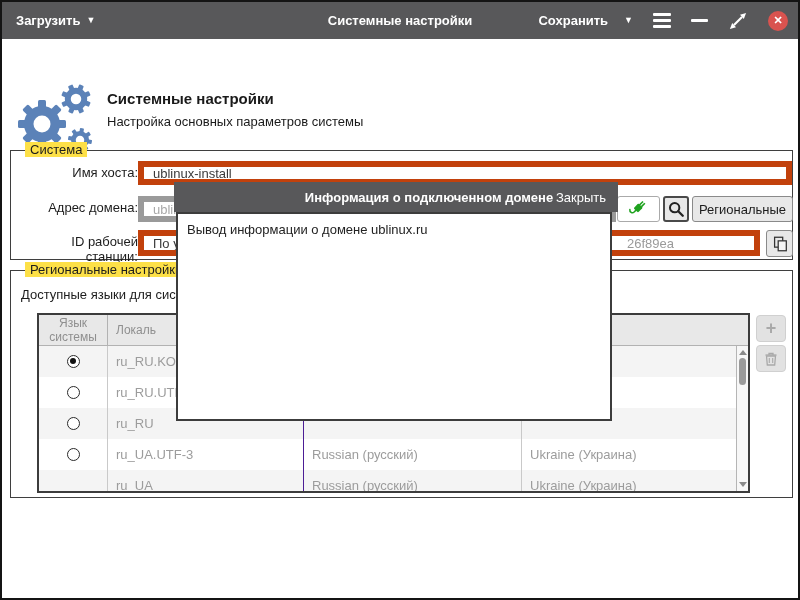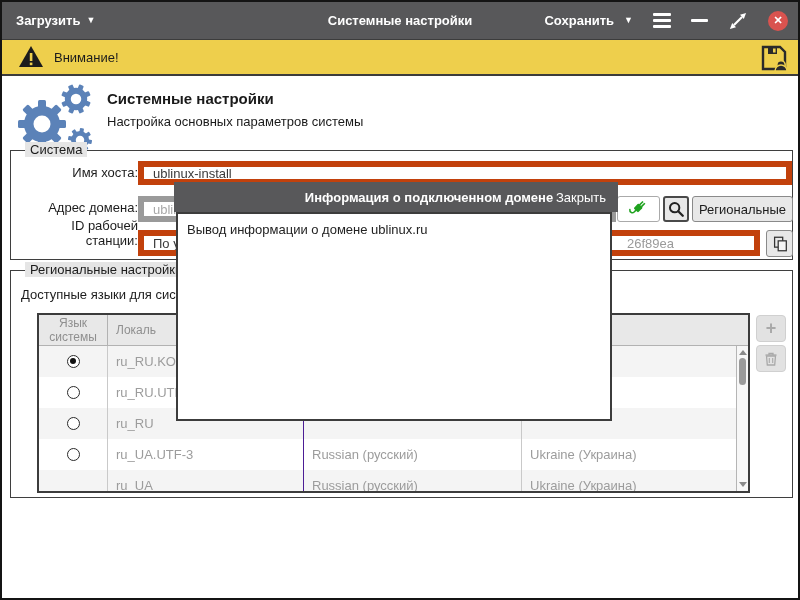--- a/index.html
+++ b/index.html
@@ -4,41 +4,41 @@
 <style>
   html,body{margin:0;padding:0;background:#fff;}
   body{width:800px;height:600px;position:relative;font-family:"Liberation Sans",sans-serif;overflow:hidden;}
   .window{position:absolute;inset:0;border:2px solid #141414;box-sizing:border-box;background:#fff;}
 
   
   .topbar{position:absolute;left:0;top:0;width:100%;height:37px;background:#58585a;}
   .topbar-left{position:absolute;left:14px;top:0;height:37px;display:flex;align-items:center;gap:6px;color:#fff;font-size:13px;font-weight:600;cursor:pointer;}
   .topbar-title{position:absolute;left:0;top:0;width:100%;height:37px;display:flex;align-items:center;justify-content:center;color:#fff;font-size:13px;font-weight:600;}
   .topbar-right{position:absolute;right:10px;top:0;height:37px;display:flex;align-items:center;gap:20px;}
-  .tb-btn{display:flex;align-items:center;gap:10px;color:#fff;font-size:13px;font-weight:600;cursor:pointer;}
+  .tb-btn{display:flex;align-items:center;gap:16px;color:#fff;font-size:13px;font-weight:600;cursor:pointer;}
   .caret{font-size:9px;line-height:1;}
   .hamburger{display:flex;flex-direction:column;gap:3px;cursor:pointer;}
   .hamburger i{display:block;width:18px;height:3px;background:#fff;border-radius:1px;}
   .min-icon{width:17px;height:3px;background:#fff;border-radius:1px;cursor:pointer;}
   .close-btn{width:20px;height:20px;border-radius:50%;background:#d9534f;color:#fff;display:flex;align-items:center;justify-content:center;font-size:11px;font-weight:700;cursor:pointer;}
 
   
   .warnbar{position:absolute;left:0;top:37px;width:100%;height:37px;background:#eecf4c;border-top:1px solid #3c3c3c;border-bottom:2px solid #3c3c3c;box-sizing:border-box;}
   .warn-left{position:absolute;left:16px;top:0;height:34px;display:flex;align-items:center;gap:10px;}
   .warn-text{font-size:13px;color:#1c1c1c;}
   .warn-save{position:absolute;right:10px;top:4px;cursor:pointer;}
 
   
   .pagehead-icon{position:absolute;left:8px;top:80px;}
   .pagehead-title{position:absolute;left:105px;top:88px;font-size:15px;font-weight:600;color:#1a1a1a;}
   .pagehead-sub{position:absolute;left:105px;top:112px;font-size:13px;color:#1a1a1a;}
 
   
   .fieldset{position:absolute;border:1px solid #3f3f3f;box-sizing:border-box;background:#fff;}
-  .legend{position:absolute;top:-9px;left:14px;background:#e5e5e5;padding:0 5px;font-size:13px;color:#1c1c1c;text-align:center;}
+  .legend{position:absolute;top:-9px;left:14px;background:#fde047;padding:0 5px;font-size:13px;color:#1c1c1c;text-align:center;}
   .fs-system{left:8px;top:148px;width:783px;height:110px;}
   .fs-regional{left:8px;top:268px;width:783px;height:228px;}
 
   .form-label{position:absolute;width:122px;text-align:right;font-size:13px;color:#1c1c1c;}
   .tinput{position:absolute;background:#fff;border:6px solid #c2410c;box-sizing:border-box;font-size:13px;color:#3a3a3a;display:flex;align-items:center;padding:0 9px;white-space:nowrap;overflow:hidden;}
   .tinput.disabled{border-color:#9a9a9a;color:#a8a8a8;}
 
   .btn{position:absolute;background:#e8e8e8;border:1px solid #8a8a8a;border-radius:3px;box-sizing:border-box;display:flex;align-items:center;justify-content:center;font-size:13px;color:#1c1c1c;cursor:pointer;}
   .btn.white{background:#fff;border-color:#aaa;}
   .btn.dark-border{border:2px solid #4a4a4a;}
@@ -100,39 +100,20 @@
       <div class="min-icon"></div>
       <svg width="20" height="20" viewBox="0 0 20 20" style="cursor:pointer">
         <line x1="6" y1="14" x2="14" y2="6" stroke="#fff" stroke-width="2.2"></line>
         <path d="M12 4 L18 2 L16 8 Z" fill="#fff" transform="rotate(3 16 4)"></path>
         <path d="M4 12 L2 18 L8 16 Z" fill="#fff" transform="rotate(3 4 16)"></path>
       </svg>
       <div class="close-btn">✕</div>
     </div>
   </div>
 
-  <div class="warnbar">
-    <div class="warn-left">
-      <svg width="26" height="24" viewBox="0 0 26 24">
-        <path d="M13 1 L25 22 L1 22 Z" fill="#1c1c1c"></path>
-        <rect x="11.8" y="8" width="2.6" height="8" fill="#eecf4c"></rect>
-        <rect x="11.8" y="17.6" width="2.6" height="2.6" fill="#eecf4c"></rect>
-      </svg>
-      <span class="warn-text">Внимание!</span>
-    </div>
-    <div class="warn-save">
-      <svg width="28" height="28" viewBox="0 0 28 28">
-        <path d="M3 3 H20 L25 8 V25 H3 Z" fill="none" stroke="#2a2a2a" stroke-width="2.4"></path>
-        <rect x="8" y="3" width="9" height="7" fill="#2a2a2a"></rect>
-        <rect x="13" y="4.5" width="2.6" height="4" fill="#eecf4c"></rect>
-        <circle cx="21" cy="21" r="4.2" fill="#2a2a2a" stroke="#eecf4c" stroke-width="1.6"></circle>
-        <path d="M15 27 a6 6 0 0 1 12 0 Z" fill="#2a2a2a" stroke="#eecf4c" stroke-width="1.4"></path>
-      </svg>
-    </div>
-  </div>
 
   <div class="pagehead-icon">
     <svg width="90" height="72" viewBox="0 0 90 72">
       <g fill="#5b82b8">
         <g transform="translate(32,42)">
           <g>
             <rect x="-4" y="-24" width="8" height="11" rx="1.5"></rect>
             <rect x="-4" y="-24" width="8" height="11" rx="1.5" transform="rotate(45)"></rect>
             <rect x="-4" y="-24" width="8" height="11" rx="1.5" transform="rotate(90)"></rect>
             <rect x="-4" y="-24" width="8" height="11" rx="1.5" transform="rotate(135)"></rect>
@@ -203,21 +184,21 @@
     <div class="btn dark-border" style="left:652px;top:45px;width:26px;height:26px;">
       <svg width="18" height="18" viewBox="0 0 20 20">
         <circle cx="8.5" cy="8.5" r="5.2" fill="none" stroke="#222" stroke-width="2.2"></circle>
         <line x1="12.5" y1="12.5" x2="17.5" y2="17.5" stroke="#222" stroke-width="2.6" stroke-linecap="round"></line>
       </svg>
     </div>
     <div class="btn" style="left:681px;top:45px;width:101px;height:26px;">
       <span>Региональные</span>
     </div>
 
-    <div class="form-label" style="left:5px;top:67px;">ID рабочей станции:</div>
+    <div class="form-label" style="left:5px;top:83px;">ID рабочей станции:</div>
     <div class="tinput" style="left:127px;top:79px;width:622px;height:26px;">
       <span>По ум</span>
       <span class="id-end">26f89ea</span>
     </div>
     <div class="btn" style="left:755px;top:79px;width:27px;height:27px;">
       <svg width="18" height="18" viewBox="0 0 20 20">
         <rect x="4" y="2.5" width="9" height="11" fill="#e8e8e8" stroke="#333" stroke-width="1.4"></rect>
         <rect x="8" y="6.5" width="9" height="11" fill="#f5f5f5" stroke="#333" stroke-width="1.4"></rect>
       </svg>
     </div>

